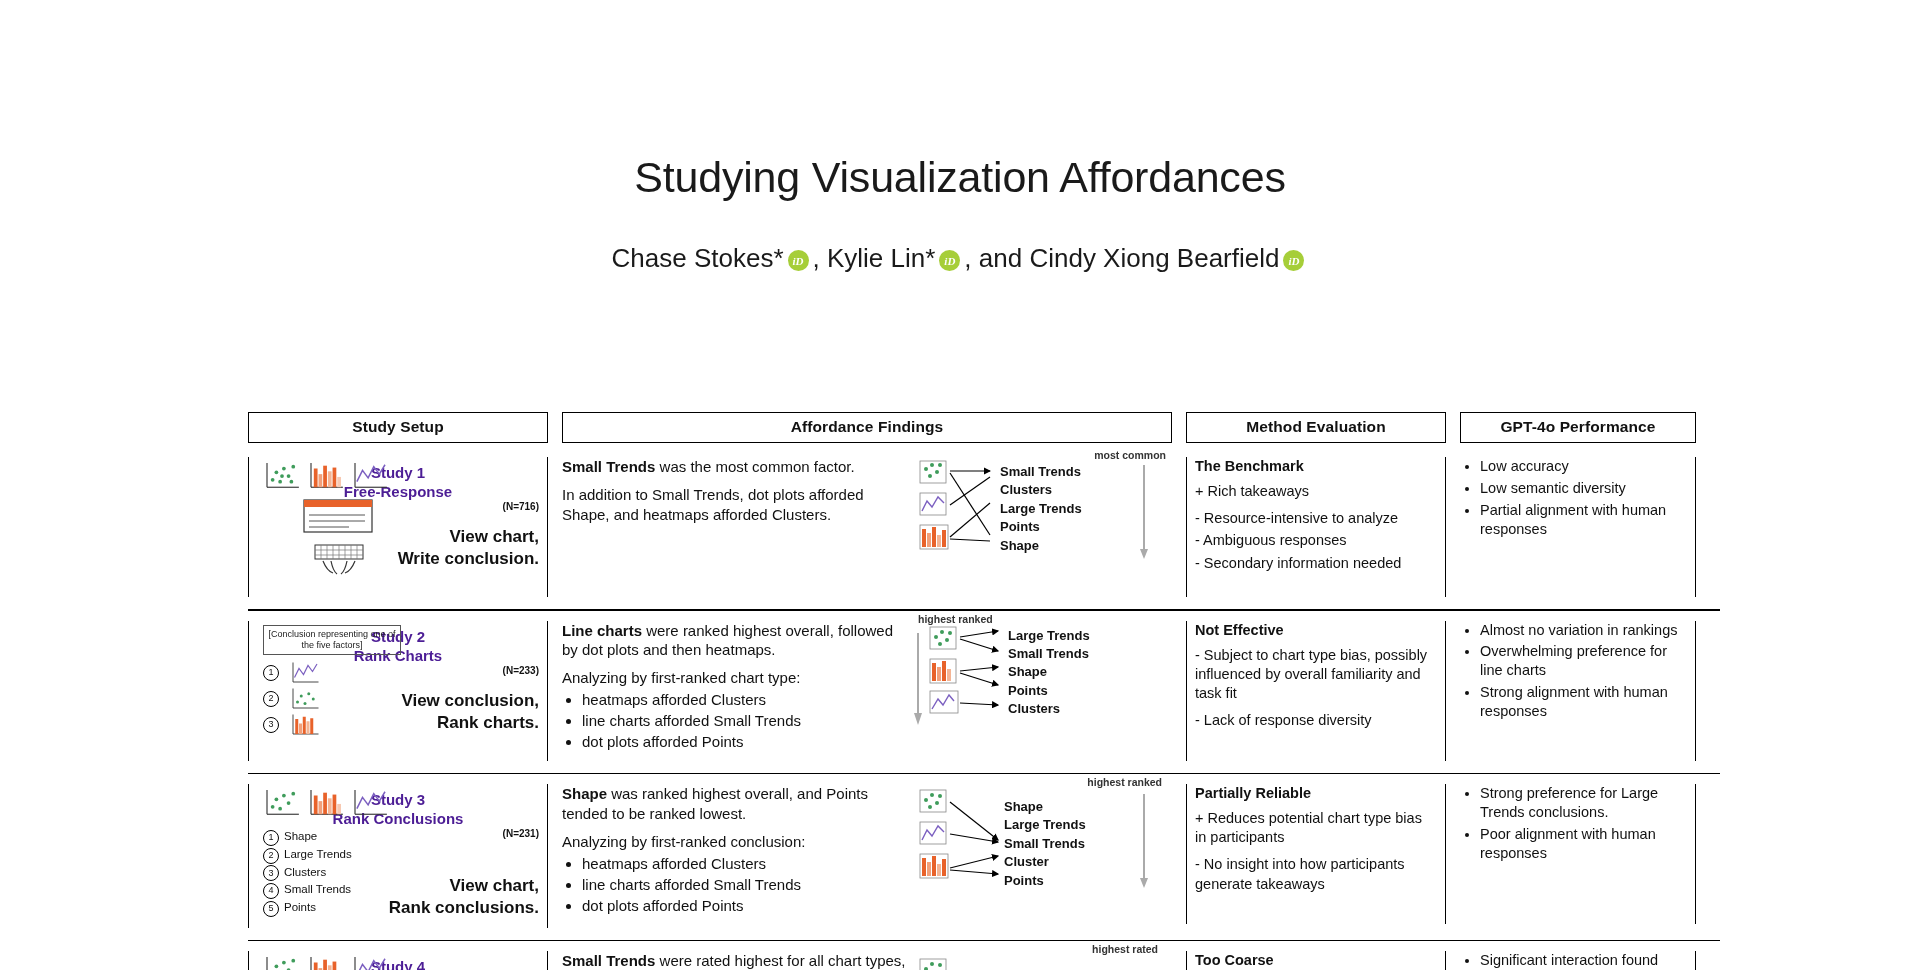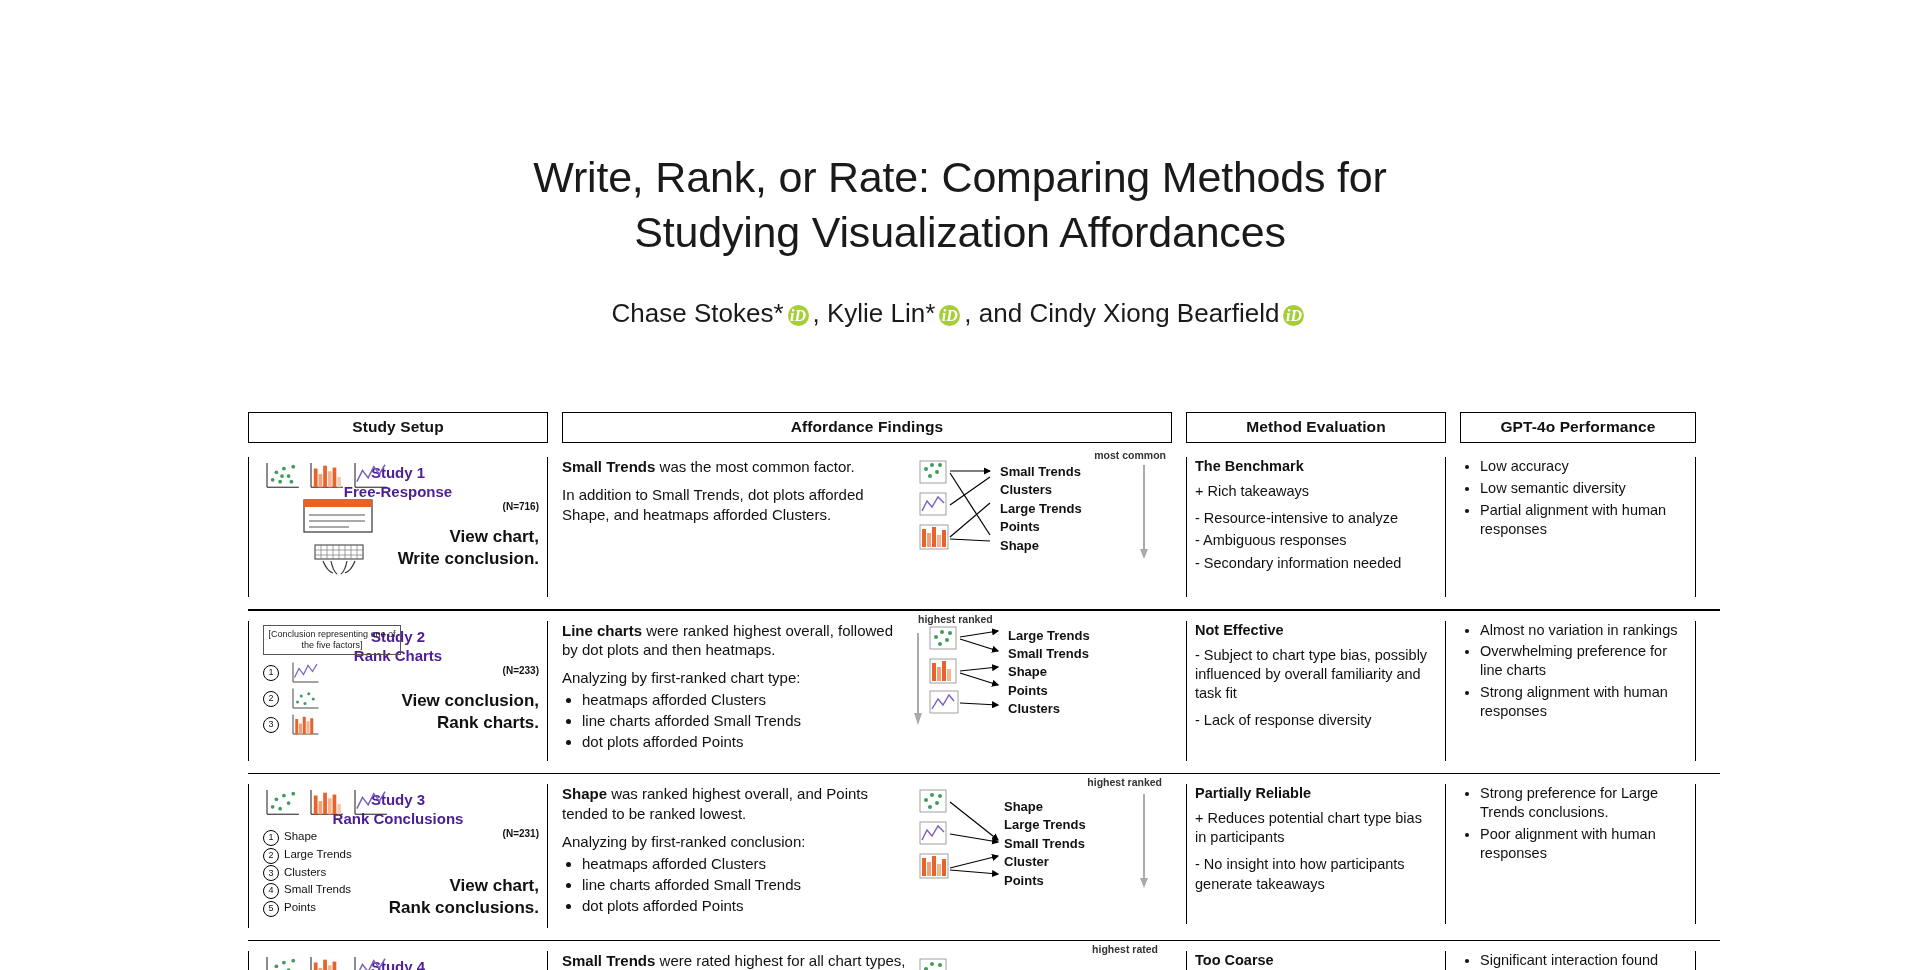--- a/index.html
+++ b/index.html
@@ -40,21 +40,21 @@
   }
   .orcid {
     display: inline-flex;
     align-items: center;
     justify-content: center;
     width: 21px;
     height: 21px;
     border-radius: 50%;
     background: #a6ce39;
     color: #ffffff;
-    font-size: 16px;
+    font-size: 11px;
     font-weight: bold;
     font-style: italic;
     margin: 0 4px;
     vertical-align: middle;
     position: relative;
     top: 2px;
     font-family: "Liberation Serif", serif;
   }
 
   
@@ -196,21 +196,20 @@
     font-size: 9px; text-align: center; border: 1px solid #555;
     padding: 3px 2px; width: 132px; line-height: 1.25; color: #222;
   }
 </style>
 </head>
 <body>
 
 <div class="page">
 
   <div class="title">
-    <span>Write, Rank, or Rate: Comparing Methods for</span>
     <span>Studying Visualization Affordances</span>
   </div>
 
   <div class="authors">
     <span>Chase Stokes*</span>
     <span class="orcid">iD</span>
     <span>, Kylie Lin*</span>
     <span class="orcid">iD</span>
     <span>, and Cindy Xiong Bearfield</span>
     <span class="orcid">iD</span>

